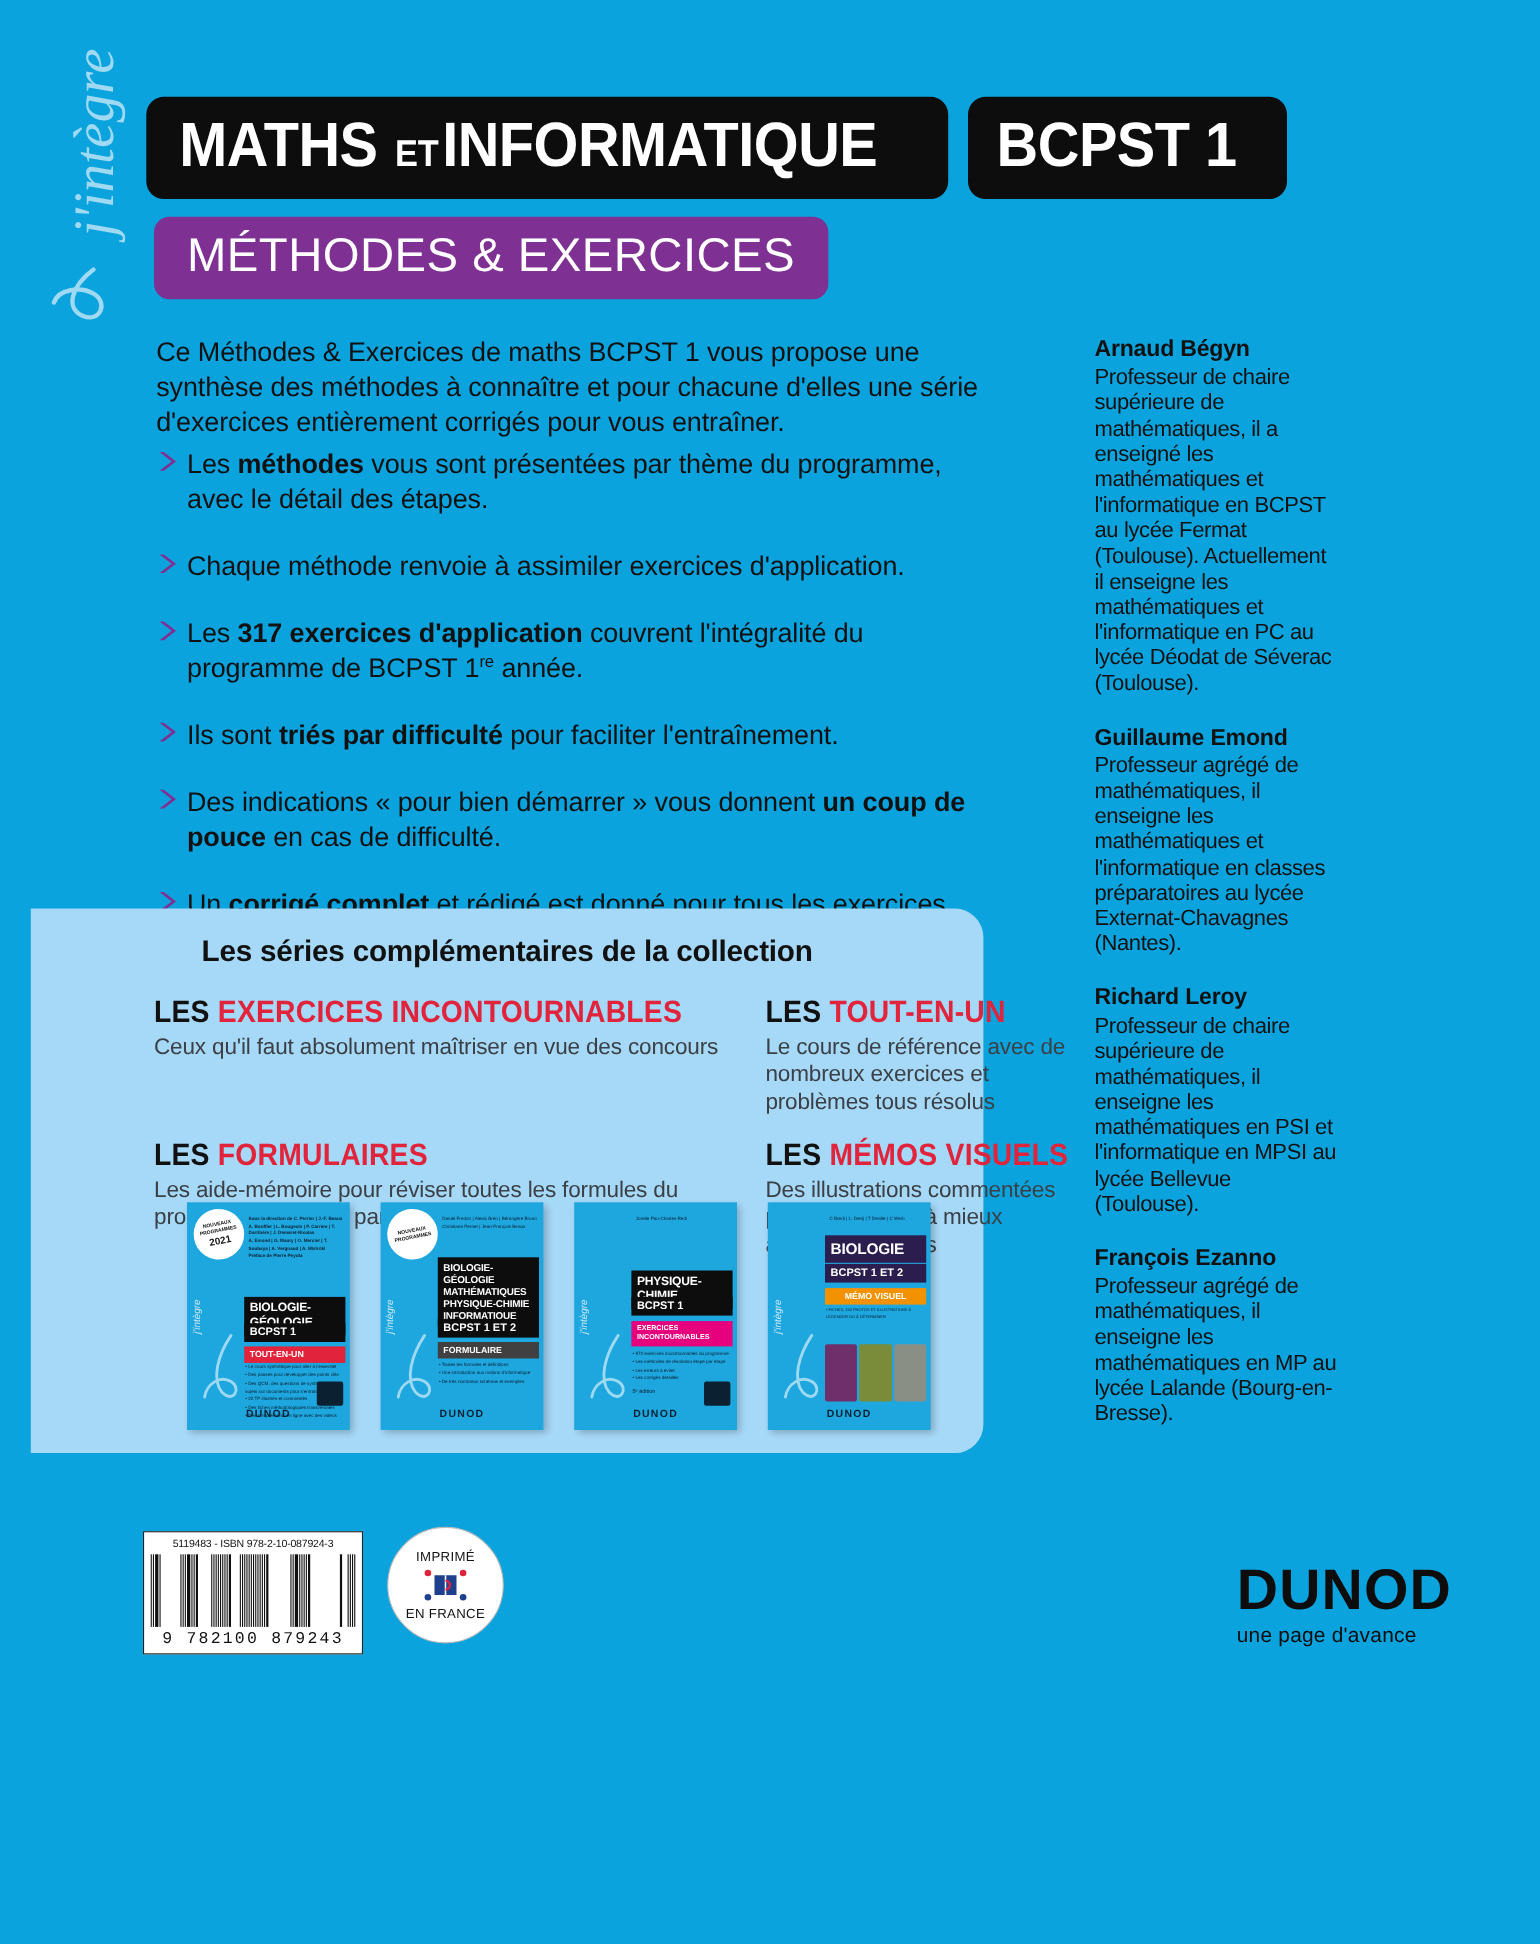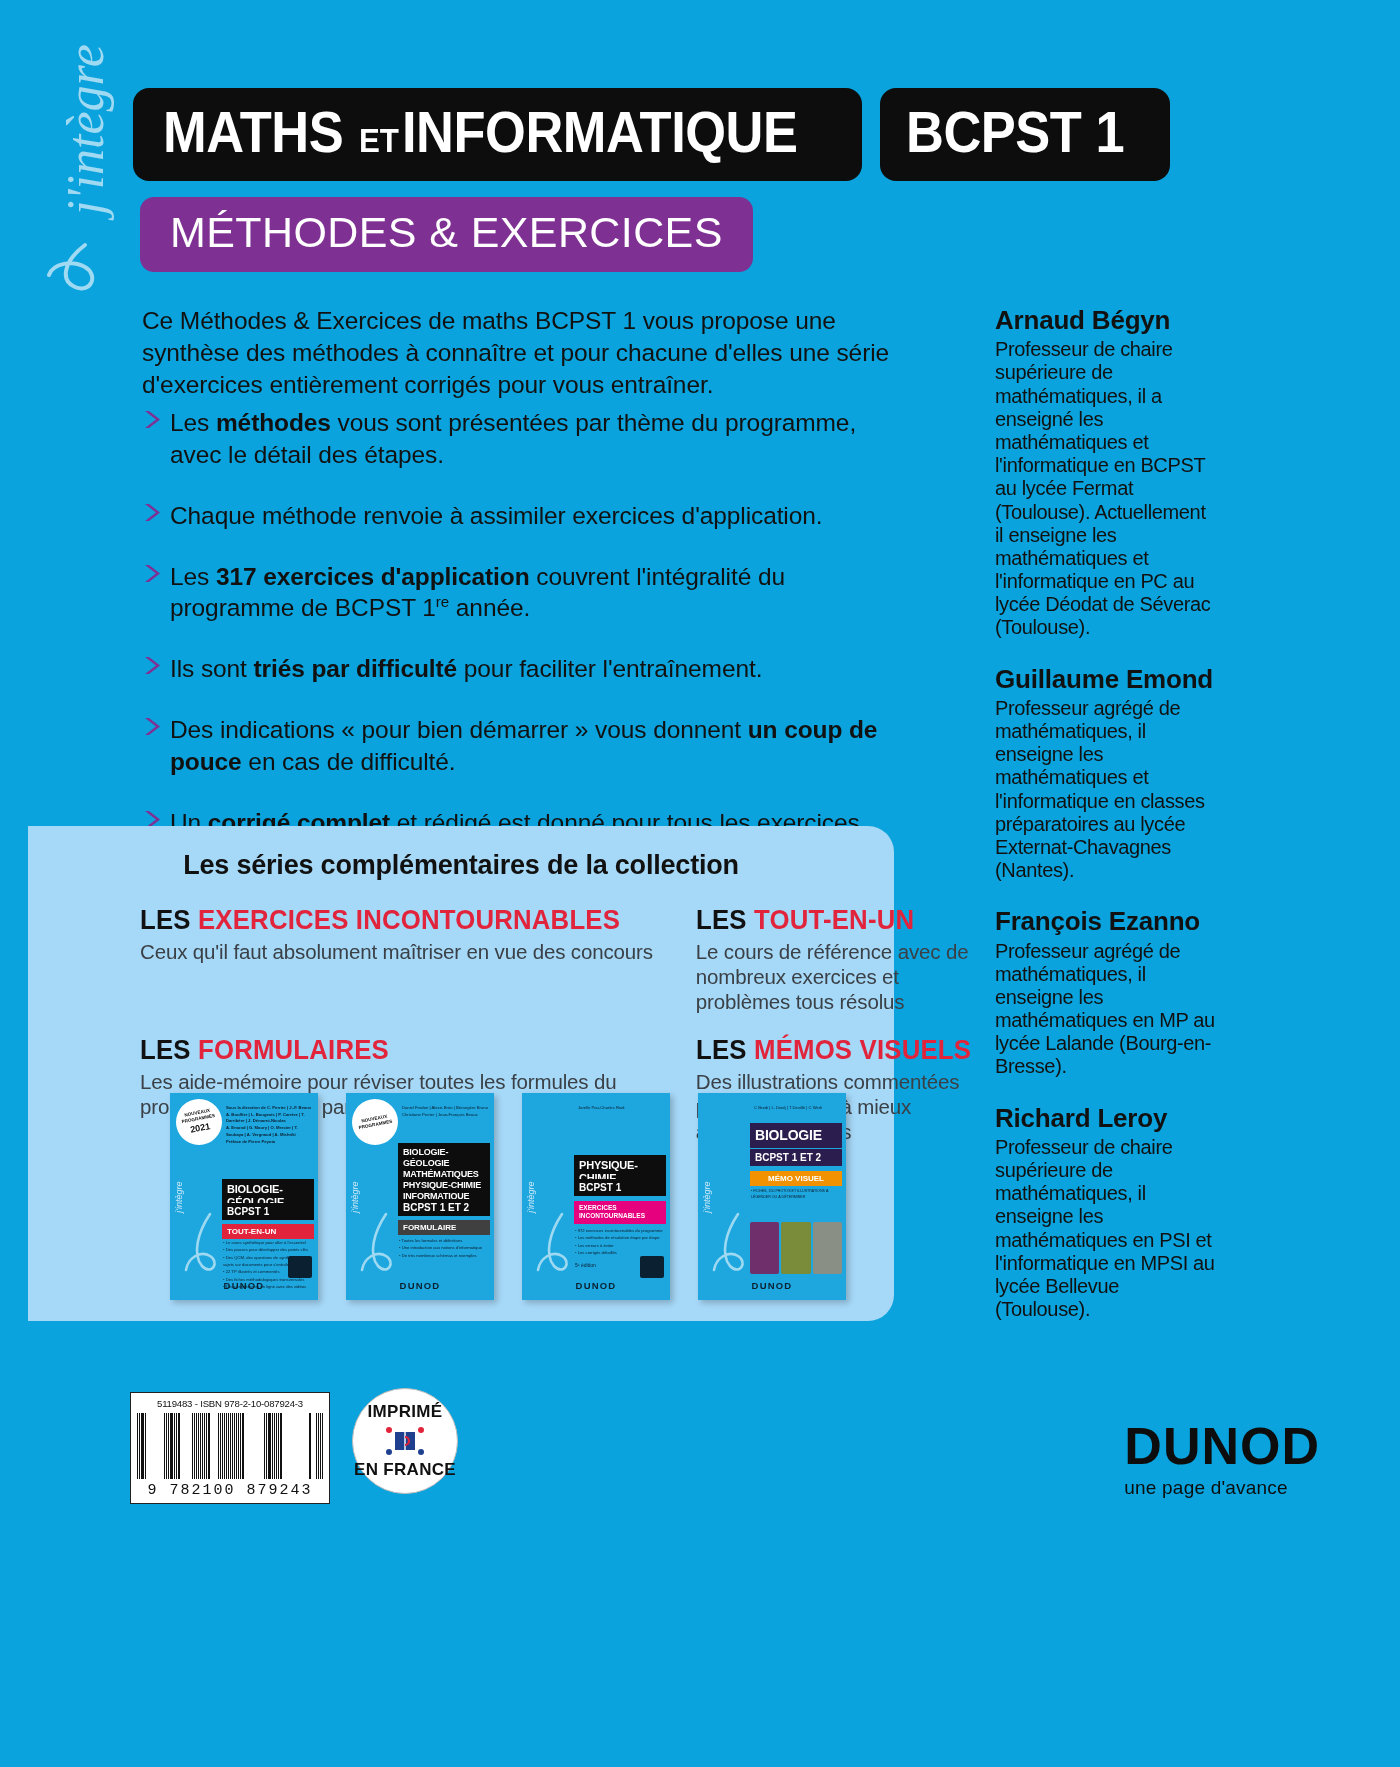--- a/index.html
+++ b/index.html
@@ -201,21 +201,21 @@
 
   .imprime {
     position: absolute; left: 352px; top: 1388px;
     width: 106px; height: 106px; border-radius: 50%;
     background: #fff; border: 1px solid #bbb;
     display: flex; flex-direction: column; align-items: center; justify-content: center;
     text-align: center;
   }
   .imprime .txt-top, .imprime .txt-bot {
     font-family: "Liberation Sans Narrow", "Liberation Sans", sans-serif;
-    font-weight: 700; font-size: 17px; color: #111; letter-spacing: .3px;
+    font-weight: 400; font-size: 12px; color: #111; letter-spacing: .3px;
   }
   .imprime .mark { width: 40px; height: 34px; margin: 2px 0; position: relative; }
 
   .dunod-logo {
     position: absolute; right: 80px; top: 1420px; text-align: left;
   }
   .dunod-logo .word {
     font-family: "Liberation Sans Narrow", "Liberation Sans", sans-serif;
     font-weight: 700; font-size: 52px; color: #0d0d0d; letter-spacing: 1px;
     line-height: 1;
@@ -224,21 +224,21 @@
     font-size: 19px; color: #0d0d0d; margin-top: 5px; letter-spacing: .2px;
   }
 
   
   .authors {
     position: absolute; left: 995px; top: 305px; width: 220px;
     color: #111;
   }
   .author { margin-bottom: 24px; }
   .author-name {
-    font-weight: 700; font-size: 26px; line-height: 1.2;
+    font-weight: 700; font-size: 21px; line-height: 1.2;
     margin-bottom: 2px; letter-spacing: -0.2px;
   }
   .author-bio { font-size: 20px; line-height: 1.16; letter-spacing: -0.35px; }
 </style>
 </head>
 <body>
 
 <div class="page">
 
   <div class="jintegre">
@@ -557,22 +557,22 @@
   <div class="authors">
     <div class="author">
       <div class="author-name">Arnaud Bégyn</div>
       <div class="author-bio">Professeur de chaire supérieure de mathématiques, il a enseigné les mathématiques et l'informatique en BCPST au lycée Fermat (Toulouse). Actuellement il enseigne les mathématiques et l'informatique en PC au lycée Déodat de Séverac (Toulouse).</div>
     </div>
     <div class="author">
       <div class="author-name">Guillaume Emond</div>
       <div class="author-bio">Professeur agrégé de mathématiques, il enseigne les mathématiques et l'informatique en classes préparatoires au lycée Externat-Chavagnes (Nantes).</div>
     </div>
     <div class="author">
+      <div class="author-name">Richard Leroy</div>
+      <div class="author-bio">Professeur de chaire supérieure de mathématiques, il enseigne les mathématiques en PSI et l'informatique en MPSI au lycée Bellevue (Toulouse).</div>
+    </div>
+    <div class="author">
       <div class="author-name">François Ezanno</div>
       <div class="author-bio">Professeur agrégé de mathématiques, il enseigne les mathématiques en MP au lycée Lalande (Bourg-en-Bresse).</div>
     </div>
-    <div class="author">
-      <div class="author-name">Richard Leroy</div>
-      <div class="author-bio">Professeur de chaire supérieure de mathématiques, il enseigne les mathématiques en PSI et l'informatique en MPSI au lycée Bellevue (Toulouse).</div>
-    </div>
   </div>
 
 </div>
 
 </body></html>

